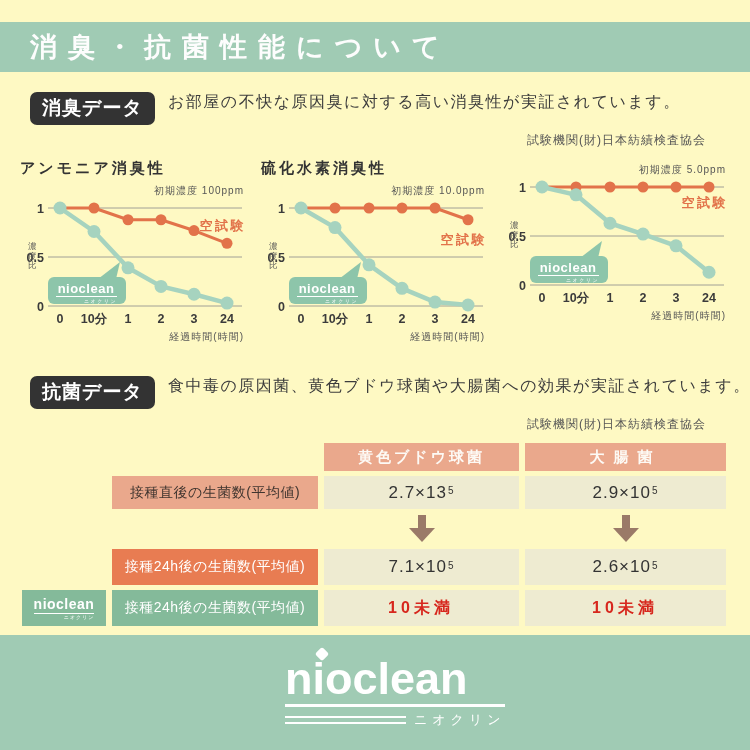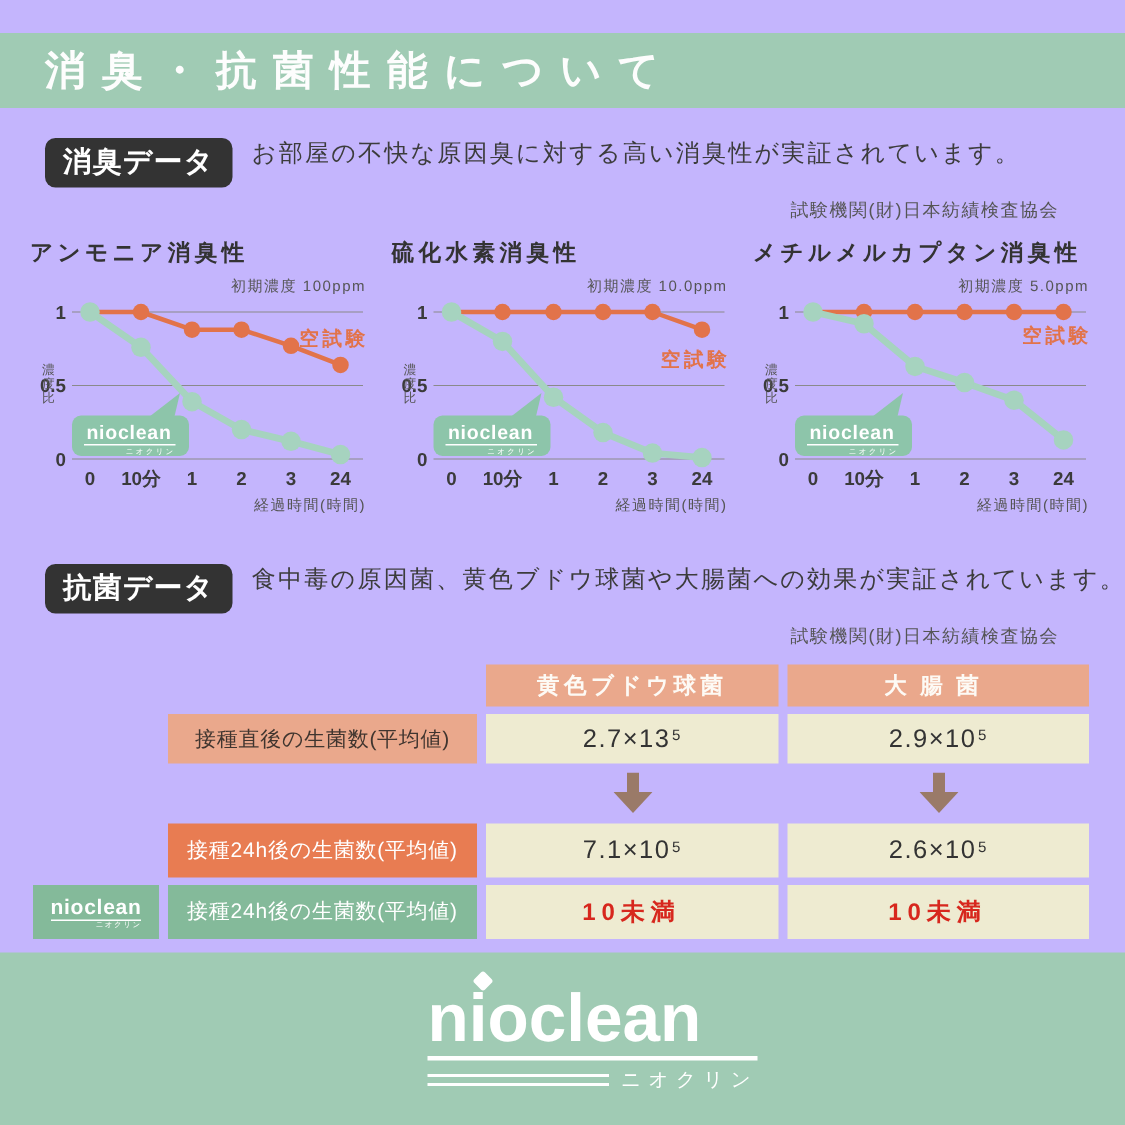--- a/index.html
+++ b/index.html
@@ -1,19 +1,19 @@
 <!DOCTYPE html>
 <html style="--header-green: #a0cbb4; --line-orange: #e2734a; --line-green: #a6d3bf; --badge-green: #8dc5aa; --salmon: #eaa88c; --cream: #eeebd1; --orange-cell: #e87c52; --green-cell: #84ba9a; --red-text: #d7271d; --arrow-brown: #9a7a68; --tag-black: #333333;"><head>
 <meta charset="utf-8">
 <style>
   * { margin:0; padding:0; box-sizing:border-box; }
   html,body { background:#fff; }
   .page {
     position:relative; width:750px; height:750px; overflow:hidden;
-    background:#c4b5fd; display:flex; flex-direction:column;
+    background:#fef9c3; display:flex; flex-direction:column;
     font-family:"Liberation Sans", sans-serif; color:#3b3b3b;
   }
   
   .topbar {
     margin-top:22px; height:50px; width:100%;
     background:var(--header-green); display:flex; align-items:center;
   }
   .topbar h1 {
     padding-left:30px; font-size:27px; font-weight:bold;
     letter-spacing:11px; color:#fdfdfd; white-space:nowrap;
@@ -187,21 +187,20 @@
           <circle cx="207" cy="125.02" r="6.5" fill="#a6d3bf"></circle>
           <text x="226" y="64" text-anchor="end" class="blank-label" fill="#e2734a">空試験</text>
           <polygon points="78,99 100,82 96,99" fill="#8dc5aa"></polygon>
           <rect x="28" y="97" width="78" height="27" rx="6" fill="#8dc5aa"></rect>
           <text x="66" y="112.5" text-anchor="middle" class="badge-name">nioclean</text>
           <line x1="36" y1="116.5" x2="97" y2="116.5" stroke="#fff" stroke-width="1"></line>
           <text x="97" y="122.5" text-anchor="end" class="badge-kana">ニオクリン</text>
         </svg>
     </div>
     <div class="chart-block">
-      <h3 class="chart-title">メチルメルカプタン消臭性</h3>
       <svg class="chart-svg" viewBox="0 0 235 172">
           <line x1="28" y1="28" x2="222" y2="28" stroke="#8a8a8a" stroke-width="0.8"></line>
           <text x="24" y="32.5" text-anchor="end" class="tick">1</text>
           <line x1="28" y1="77" x2="222" y2="77" stroke="#8a8a8a" stroke-width="0.8"></line>
           <text x="24" y="81.5" text-anchor="end" class="tick">0.5</text>
           <line x1="28" y1="126" x2="222" y2="126" stroke="#8a8a8a" stroke-width="0.8"></line>
           <text x="24" y="130.5" text-anchor="end" class="tick">0</text>
           <text x="8" y="69" class="ylab"><tspan x="8" dy="0">濃</tspan><tspan x="8" dy="9.5">度</tspan><tspan x="8" dy="9.5">比</tspan></text>
           <text x="40" y="143" text-anchor="middle" class="tick">0</text>
           <text x="74" y="143" text-anchor="middle" class="tick">10分</text>

